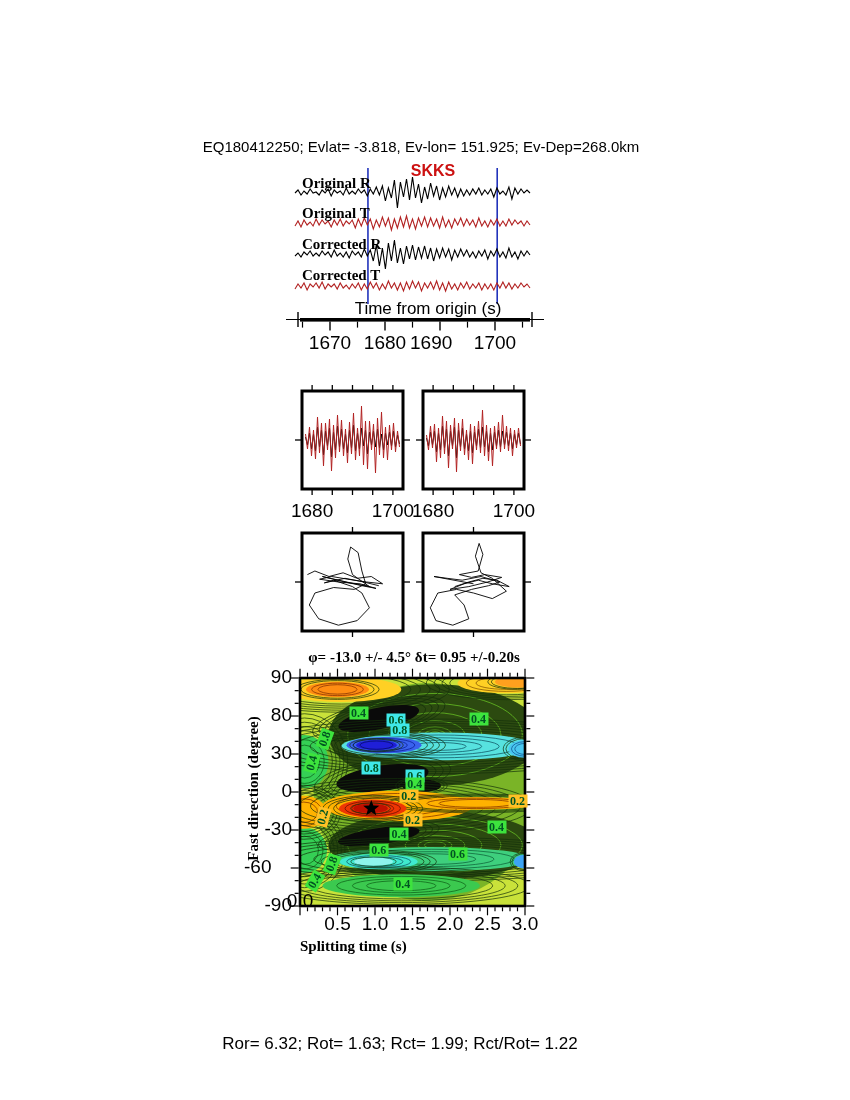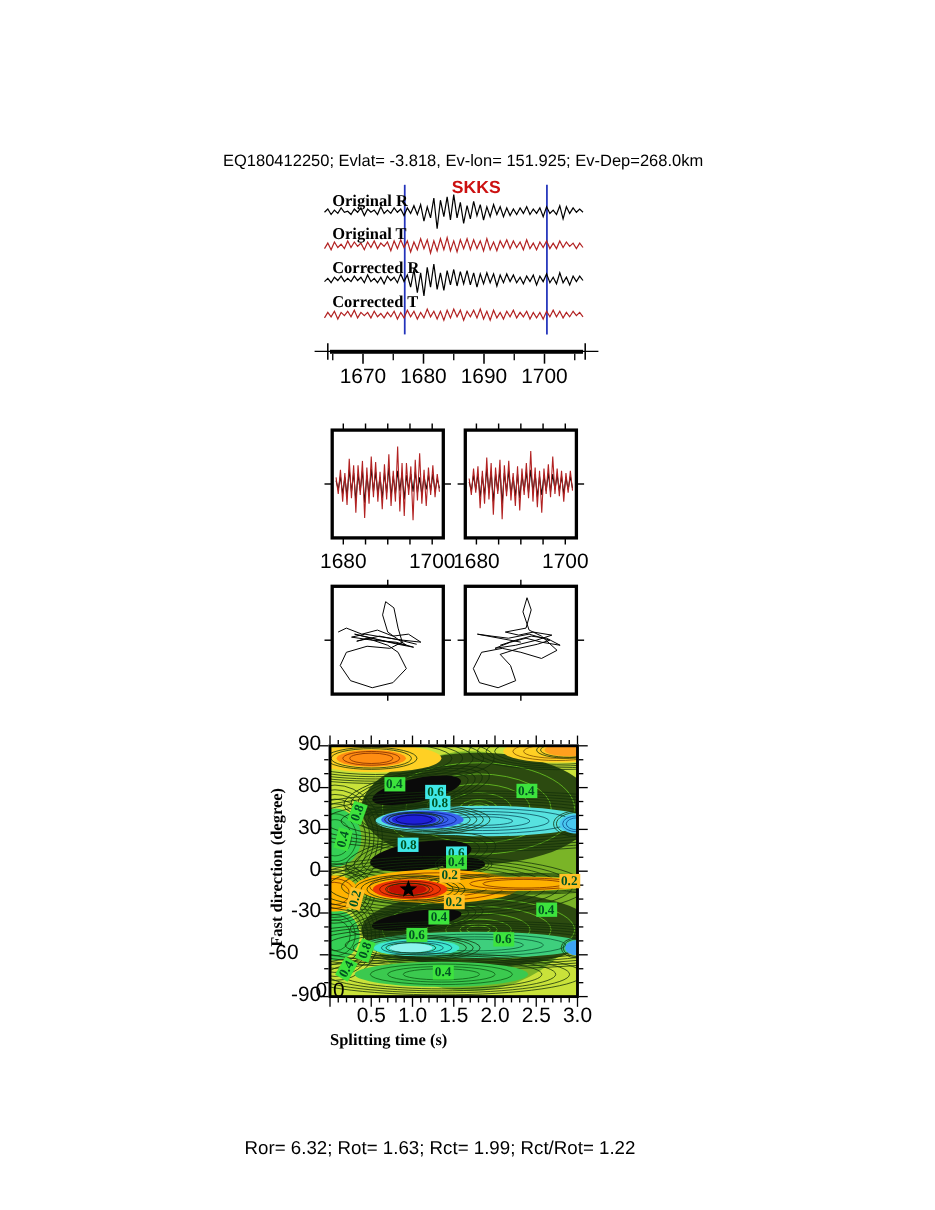--- a/index.html
+++ b/index.html
@@ -349,31 +349,33 @@
       <line x1="526.3" x2="534.3" y1="716" y2="716" stroke="#000" stroke-width="1.2"></line>
       <line x1="298.7" x2="294.7" y1="703.3333333333334" y2="703.3333333333334" stroke="#000" stroke-width="1.2"></line>
       <line x1="526.3" x2="530.3" y1="703.3333333333334" y2="703.3333333333334" stroke="#000" stroke-width="1.2"></line>
       <line x1="298.7" x2="294.7" y1="690.6666666666666" y2="690.6666666666666" stroke="#000" stroke-width="1.2"></line>
       <line x1="526.3" x2="530.3" y1="690.6666666666666" y2="690.6666666666666" stroke="#000" stroke-width="1.2"></line>
       <line x1="298.7" x2="290.7" y1="678" y2="678" stroke="#000" stroke-width="1.2"></line>
       <line x1="526.3" x2="534.3" y1="678" y2="678" stroke="#000" stroke-width="1.2"></line>
     </svg>
   <div class="abs t2">EQ180412250; Evlat=  -3.818, Ev-lon= 151.925; Ev-Dep=268.0km</div>
   <div class="abs skks">SKKS</div>
+  <div class="abs taxlab">Time from origin (s)</div>
+  <div class="abs ctitle">φ= -13.0 +/- 4.5° δt= 0.95 +/-0.20s</div>
   <div class="abs ylab">Fast direction (degree)</div>
   <div class="abs xlab">Splitting time (s)</div>
   <div class="abs footer">Ror= 6.32; Rot= 1.63; Rct= 1.99; Rct/Rot= 1.22</div>
   <div id="gen">
       <div class="abs trlab" style="left: 302px; top: 175px;">Original R</div>
       <div class="abs trlab" style="left: 302px; top: 205px;">Original T</div>
       <div class="abs trlab" style="left: 302px; top: 236px;">Corrected R</div>
       <div class="abs trlab" style="left: 302px; top: 267px;">Corrected T</div>
       <div class="abs num" style="left: 300px; top: 332px; width: 60px; text-align: center;">1670</div>
       <div class="abs num" style="left: 355px; top: 332px; width: 60px; text-align: center;">1680</div>
-      <div class="abs num" style="left: 410px; top: 332px; width: 60px; text-align: center;">1690</div>
+      <div class="abs num" style="left: 410px; top: 332px; width: 60px; text-align: left;">1690</div>
       <div class="abs num" style="left: 465px; top: 332px; width: 60px; text-align: center;">1700</div>
       <div class="abs num" style="left: 284.1px; top: 500px; width: 56px; text-align: center;">1680</div>
       <div class="abs num" style="left: 364.9px; top: 500px; width: 56px; text-align: center;">1700</div>
       <div class="abs num" style="left: 405.1px; top: 500px; width: 56px; text-align: center;">1680</div>
       <div class="abs num" style="left: 485.9px; top: 500px; width: 56px; text-align: center;">1700</div>
       <div class="abs cnum" style="left: 272px; top: 890px; width: 56px; text-align: center;">0.0</div>
       <div class="abs cnum" style="left: 309.5px; top: 913px; width: 56px; text-align: center;">0.5</div>
       <div class="abs cnum" style="left: 347px; top: 913px; width: 56px; text-align: center;">1.0</div>
       <div class="abs cnum" style="left: 384.5px; top: 913px; width: 56px; text-align: center;">1.5</div>
       <div class="abs cnum" style="left: 422px; top: 913px; width: 56px; text-align: center;">2.0</div>

